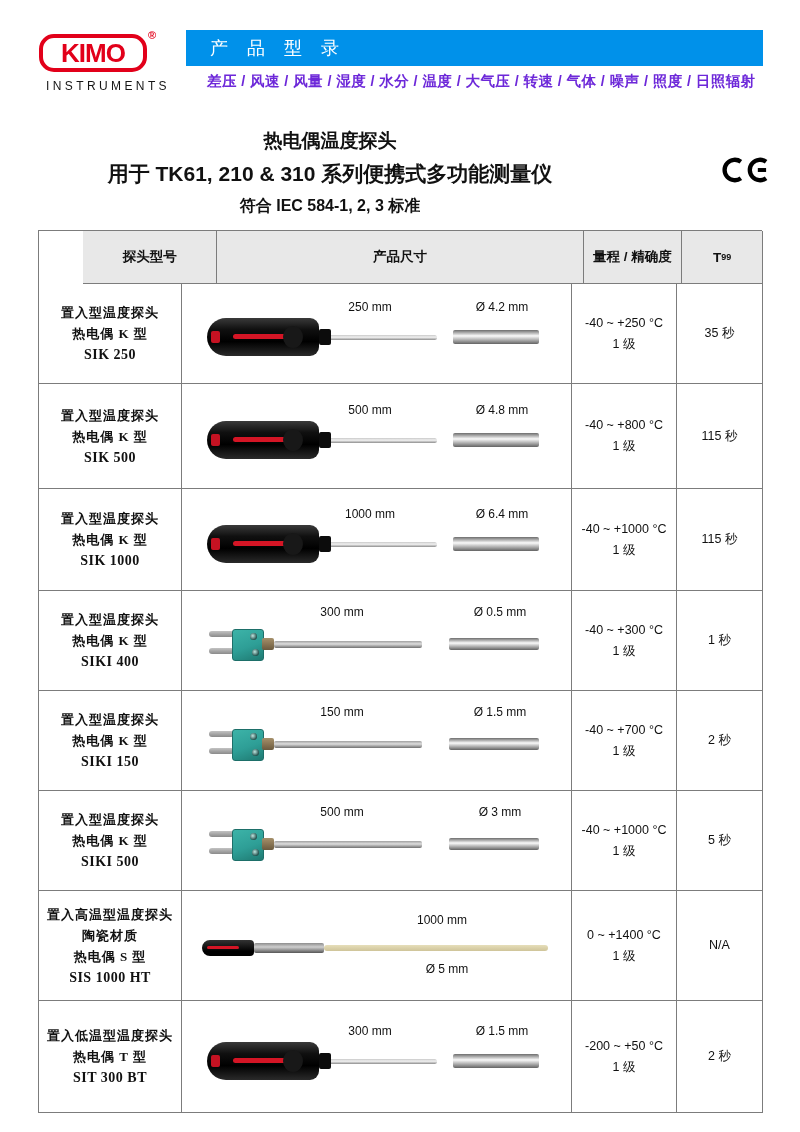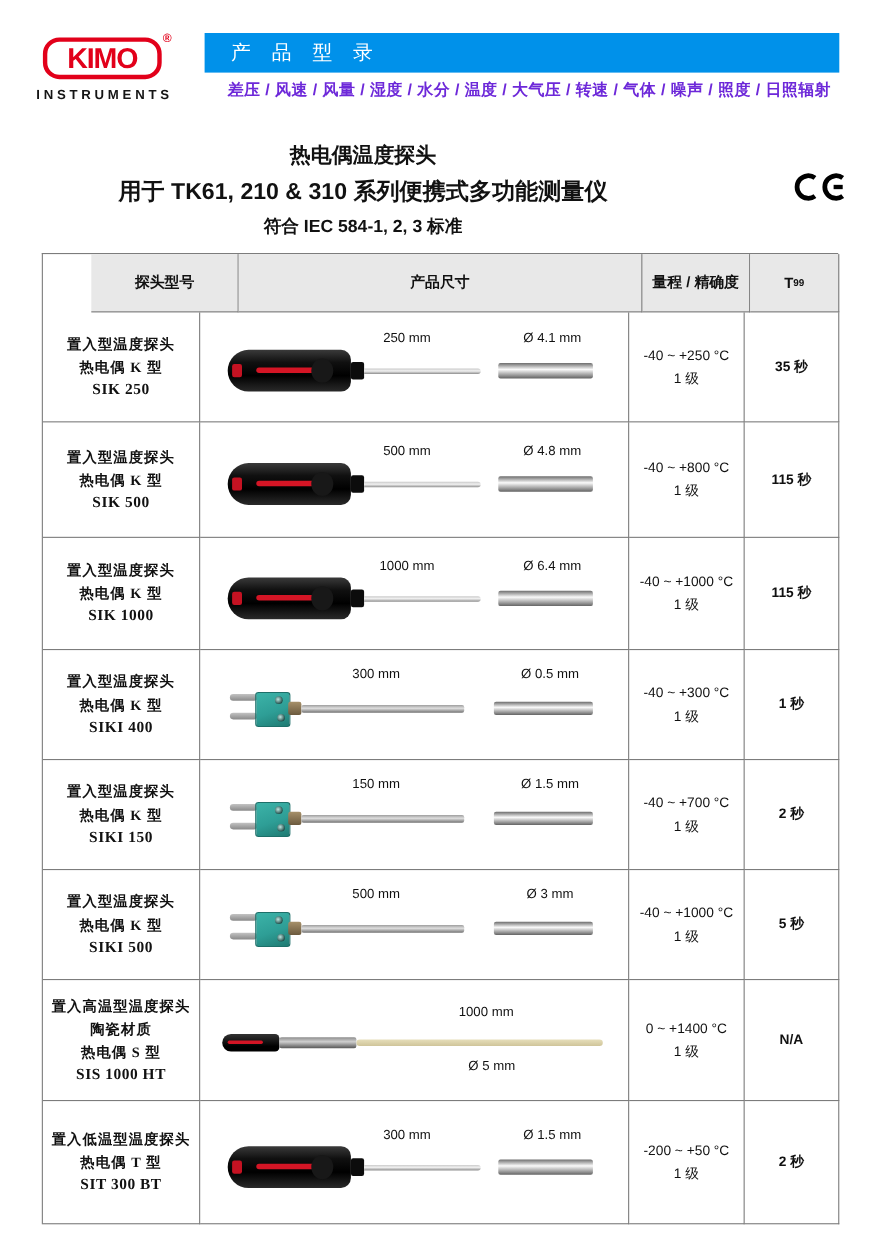--- a/index.html
+++ b/index.html
@@ -5,21 +5,21 @@
   html,body{margin:0;padding:0;}
   body{width:800px;height:1132px;background:#ffffff;position:relative;
        font-family:"Liberation Sans",sans-serif;color:#111;overflow:hidden;}
 
   
   .logo-wrap{position:absolute;left:33px;top:34px;width:150px;}
   .logo-box{border:4px solid #e2001a;border-radius:15px;width:100px;height:30px;
             margin-left:6px;display:flex;align-items:center;justify-content:center;position:relative;}
   .logo-text{color:#e2001a;font-weight:bold;font-size:26px;letter-spacing:-1px;line-height:1;}
   .logo-reg{position:absolute;right:-13px;top:-9px;color:#e2001a;font-size:11px;font-weight:bold;}
-  .logo-sub{margin-top:7px;font-weight:bold;font-size:12px;letter-spacing:3.4px;color:#151515;white-space:nowrap;}
+  .logo-sub{margin-top:7px;font-weight:normal;font-size:12px;letter-spacing:3.4px;color:#151515;white-space:nowrap;text-align:center;}
 
   .banner{position:absolute;left:186px;top:30px;width:577px;height:36px;background:#0091EA;
           color:#fff;font-size:18px;letter-spacing:7px;line-height:36px;padding-left:24px;box-sizing:border-box;}
   .categories{position:absolute;left:207px;top:72px;width:560px;color:#6d28d9;
               font-size:14.5px;font-weight:bold;letter-spacing:0.4px;white-space:nowrap;}
 
   
   .title-block{position:absolute;left:0;top:128px;width:660px;text-align:center;}
   .t1{font-size:19px;font-weight:bold;}
   .t2{font-size:21px;font-weight:bold;margin-top:6px;}
@@ -27,21 +27,21 @@
   .ce{position:absolute;right:28px;top:150px;width:52px;height:40px;}
 
   
   .tbl{position:absolute;left:38px;top:230px;width:724px;border-top:1px solid #7c7c7c;border-left:1px solid #7c7c7c;box-sizing:border-box;}
   .t-head,.t-row{display:flex;width:724px;box-sizing:border-box;}
   .cell{border-right:1px solid #7c7c7c;border-bottom:1px solid #7c7c7c;box-sizing:border-box;
         display:flex;flex-direction:column;align-items:center;justify-content:center;text-align:center;}
   .c1{width:143px;}
   .c2{width:390px;position:relative;display:block;}
   .c3{width:105px;}
-  .c4{width:86px;font-weight:bold;}
+  .c4{width:86px;}
   .t-head{height:53px;padding-left:44px;}
   .t-head .cell{background:#e8e8e8;font-weight:bold;font-size:13.5px;justify-content:center;display:flex;flex-direction:row;align-items:center;}
   .t-head sub{font-size:9px;}
 
   .model-line{font-family:"Liberation Serif",serif;font-weight:bold;font-size:13px;line-height:21px;letter-spacing:1px;}
   .model-code{font-size:14px;letter-spacing:0.5px;}
   .range-line,.acc-line,.t99-text{font-size:12.5px;line-height:21px;}
 
   
   .probe-canvas{position:absolute;left:0;top:0;right:0;bottom:0;}
@@ -119,21 +119,21 @@
             <div class="probe-canvas">
               <div class="p-handle" style="left: 25px; top: calc(54% - 19px);">
                 <div class="p-chip"></div>
                 <div class="p-stripe"></div>
                 <div class="p-bump"></div>
               </div>
               <div class="p-neck" style="left: 137px; top: calc(54% - 8px);"></div>
               <div class="p-shaft" style="left: 149px; top: calc(54% - 2px); width: 106px;"></div>
               <div class="p-tube" style="left: 271px; top: calc(54% - 7px); width: 86px;"></div>
               <div class="len-label" style="left: 118px; top: calc(54% - 37px);">250 mm</div>
-              <div class="dia-label" style="left: 250px; top: calc(54% - 37px);">Ø 4.1 mm</div>
+              <div class="dia-label" style="left: 250px; top: calc(54% - 37px);">Ø 4.2 mm</div>
             </div>
           </div>
           <div class="cell c3">
             <div class="range-line">-40 ~ +250 °C</div>
             <div class="acc-line">1 级</div>
           </div>
           <div class="cell c4">
             <div class="t99-text">35 秒</div>
           </div>
         </div>

